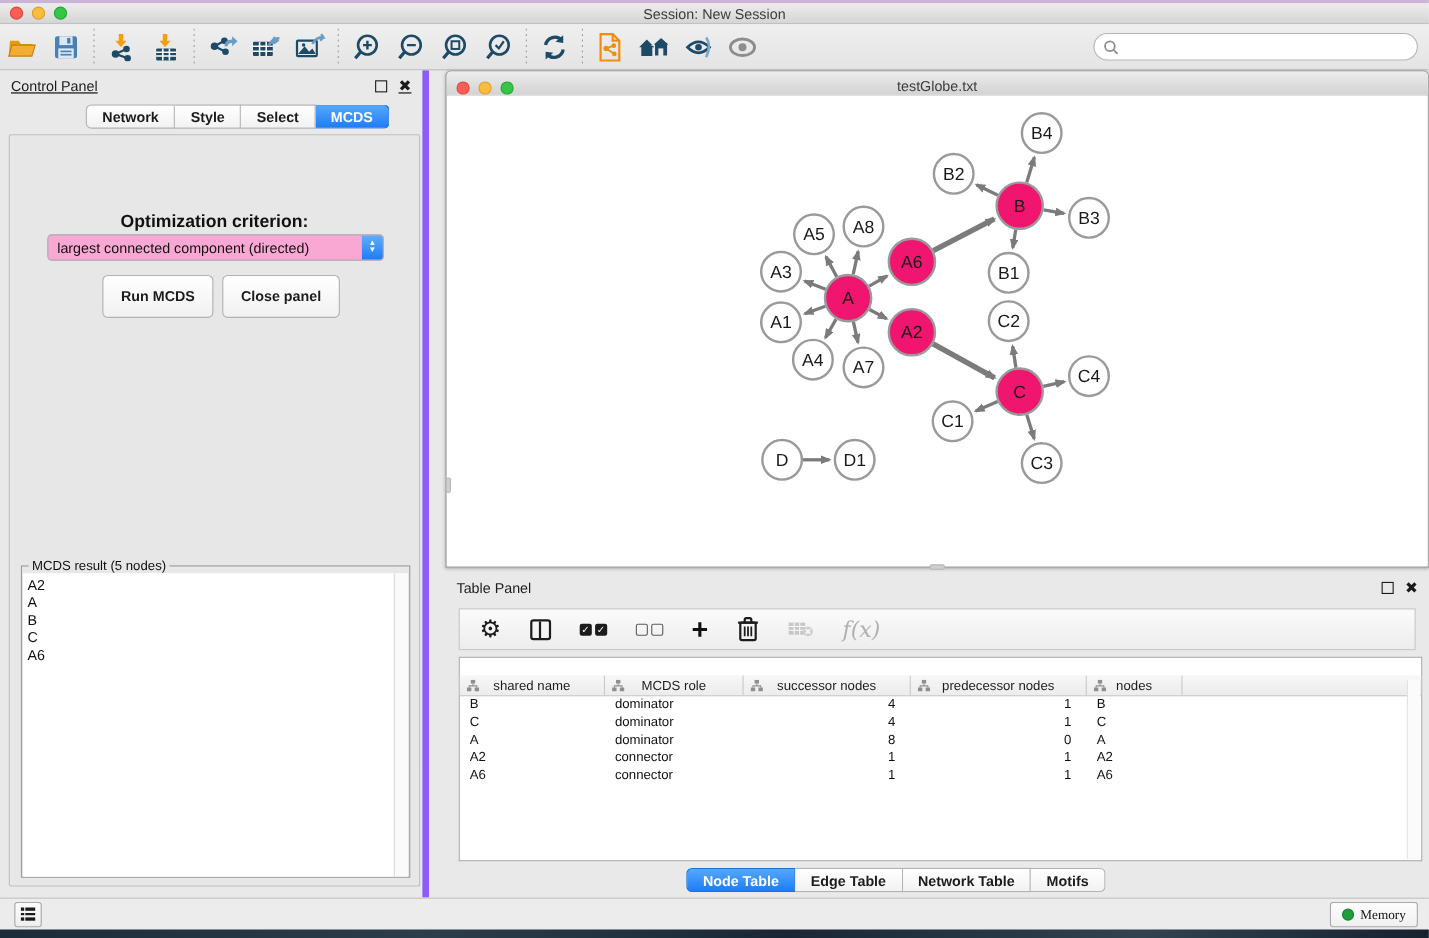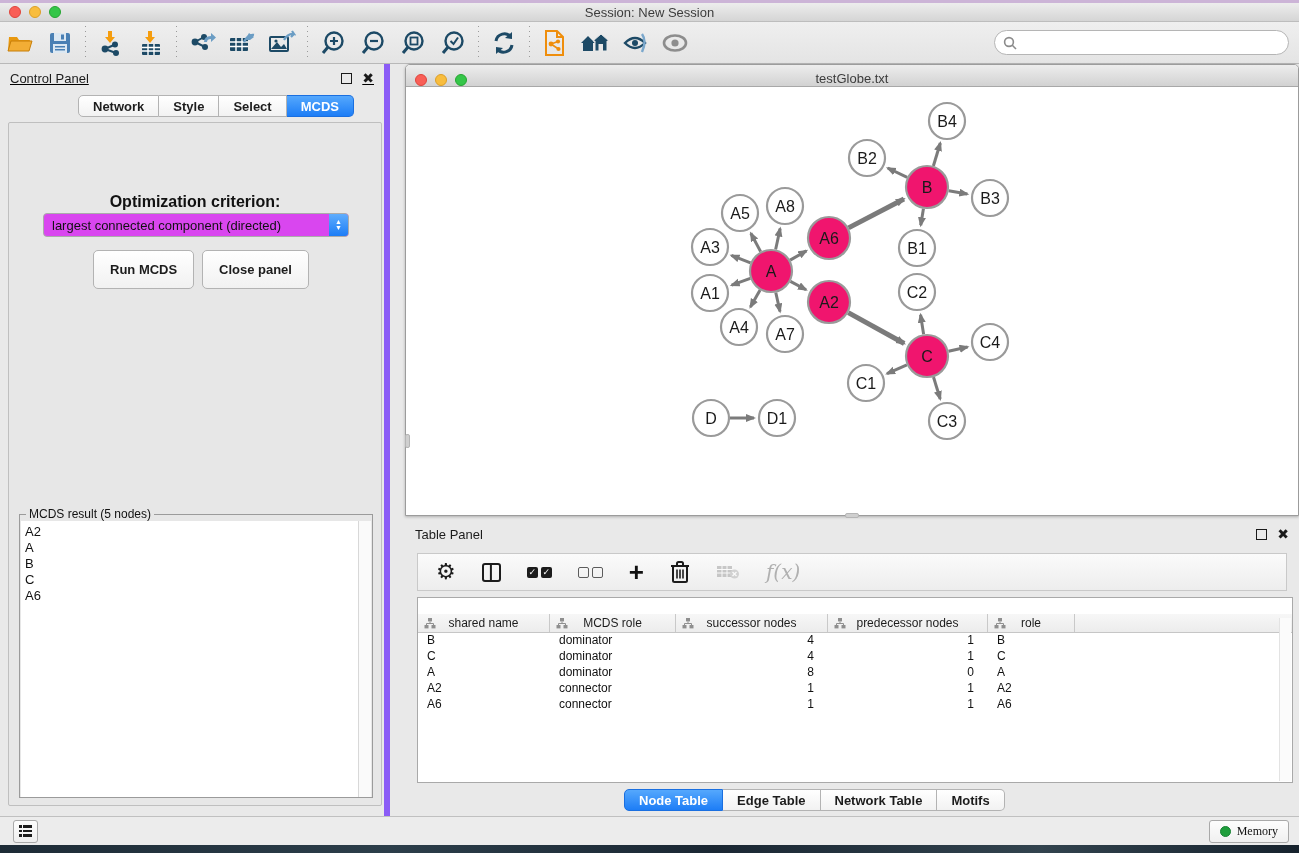--- a/index.html
+++ b/index.html
@@ -49,21 +49,21 @@
     display:flex; align-items:center; }
   .seg-tab:first-child { border-left:1px solid #b3b3b3; border-radius:5px 0 0 5px; }
   .seg-tab:last-child { border-radius:0 5px 5px 0; }
   .seg-tab.sel { background:linear-gradient(#55a8fd,#1d7df6); border-color:#1a6fe0; color:#fff;text-align:right; }
   #cp-tabs { position:absolute; left:78px; top:31px; }
 
   .cp-content { position:absolute; left:8px; top:58px; width:374px; height:684px;
     background:#e7e7e7; border:1px solid #bfbfbf; border-radius:2px; }
   .opt-label { position:absolute; top:70px; width:100%; text-align:center;
     font-size:16px; font-weight:bold; color:#111; }
-  .combo { position:absolute; left:34px; top:90px; width:306px; height:24px; background:#d946ef;
+  .combo { position:absolute; left:34px; top:90px; width:306px; height:24px; background:#f9a8d4;
     border:1px solid #ababab; border-radius:4px; display:flex; align-items:center; }
   .combo-text { flex:1; font-size:13px; color:#111; padding-left:8px; white-space:nowrap; }
   .combo-step { width:19px; height:22px; border-radius:0 3px 3px 0;
     background:linear-gradient(#5fadfd,#1d7df6); display:flex; flex-direction:column;
     align-items:center; justify-content:center; color:#fff; }
   .combo-step span { font-size:7px; line-height:6px; }
   .btn { background:linear-gradient(#ffffff,#f1f1f1); border:1px solid #b3b3b3; border-radius:5px;
     font-size:13px; font-weight:bold; color:#1c1c1c; height:39px; padding:0 16px; }
   #run-btn { position:absolute; left:84px; top:127px; }
   #closepanel-btn { position:absolute; left:193px; top:127px; }
@@ -532,21 +532,21 @@
           </svg>
           <span>predecessor nodes</span>
         </div>
         <div class="gh-cell" style="width: 87px;">
           <svg width="12" height="11" viewBox="0 0 12 11">
             <rect x="4" y="0" width="4" height="3.4" fill="#8f8f8f"></rect>
             <rect x="0.5" y="7" width="4" height="3.4" fill="#8f8f8f"></rect>
             <rect x="7.5" y="7" width="4" height="3.4" fill="#8f8f8f"></rect>
             <path d="M6 3.4 V5.5 M2.5 7 V5.5 H9.5 V7" stroke="#8f8f8f" fill="none"></path>
           </svg>
-          <span>role</span>
+          <span>nodes</span>
         </div>
         <div class="gh-cell" style="width: 217px; border-right: none;"></div>
       </div>
     <div id="tbl-body">
         <div class="grid-row">
           <div class="g-cell l" style="width: 132px;">B</div>
           <div class="g-cell l" style="width: 126px;">dominator</div>
           <div class="g-cell r" style="width: 152px;">4</div>
           <div class="g-cell r" style="width: 160px;">1</div>
           <div class="g-cell l" style="width: 87px;">B</div>

